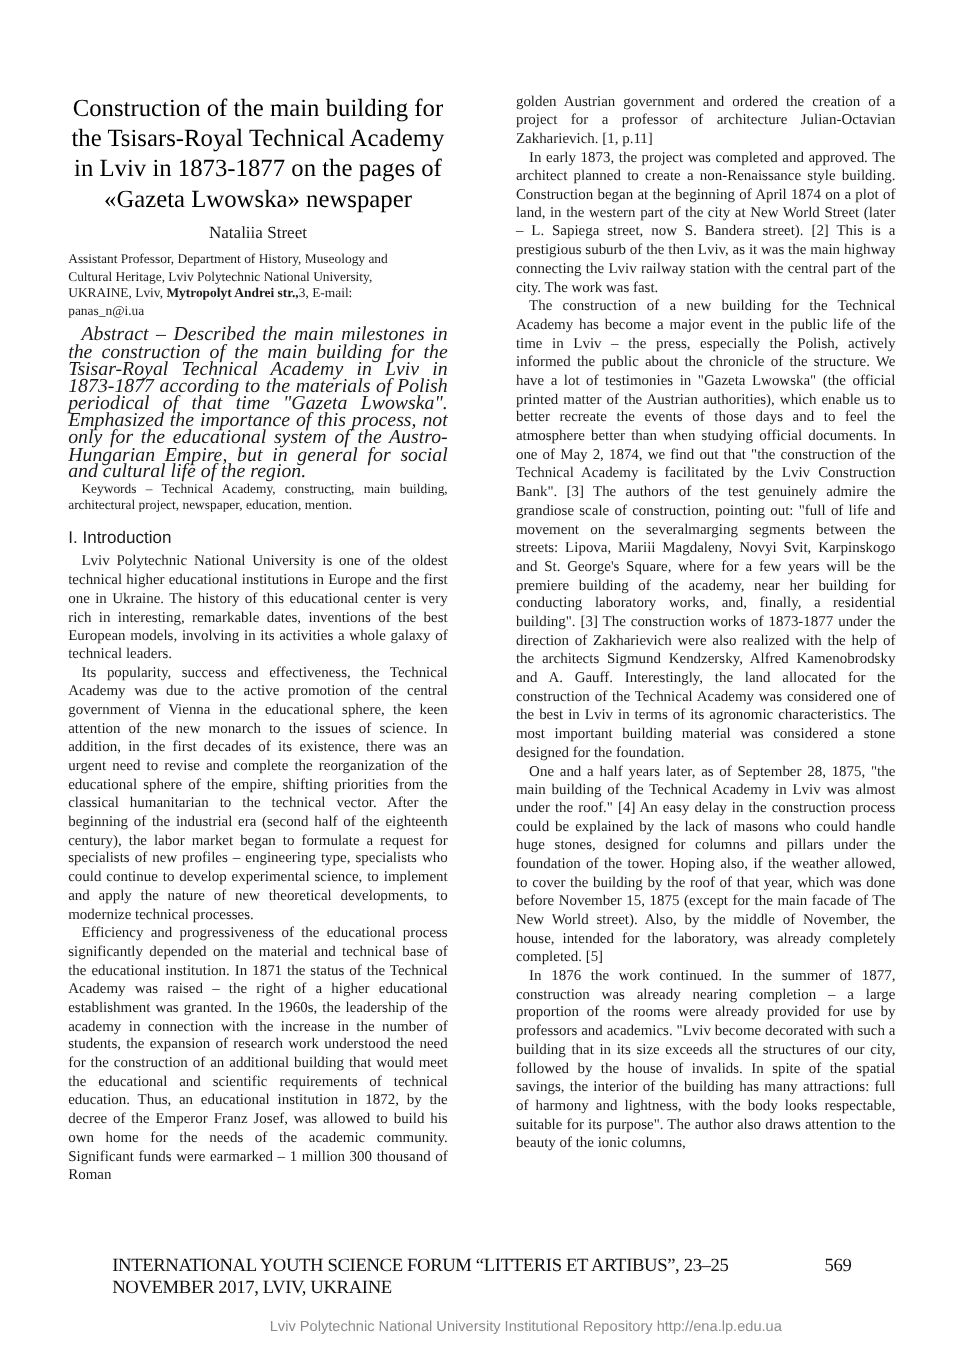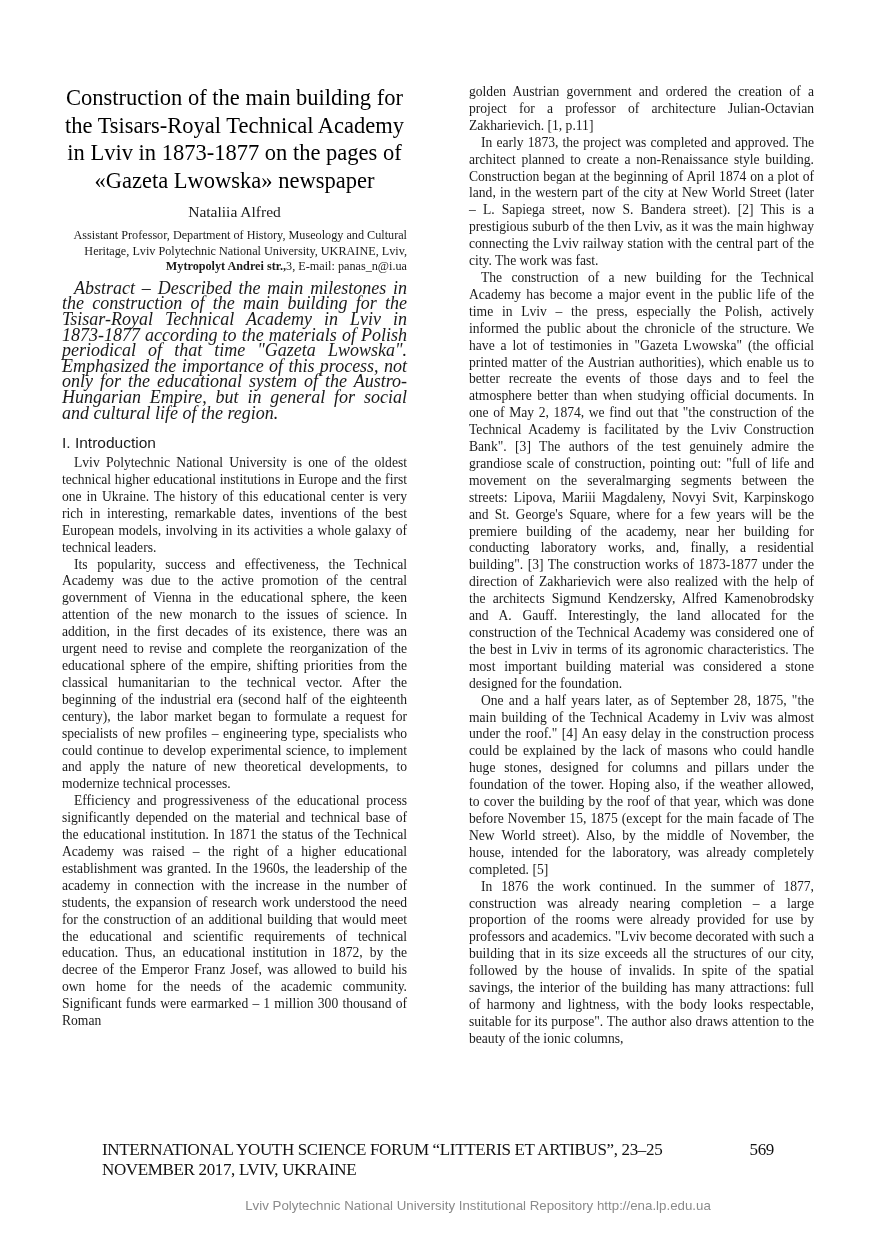--- a/index.html
+++ b/index.html
@@ -5,39 +5,40 @@
   html, body { margin: 0; padding: 0; background: #ffffff; }
   body { width: 876px; height: 1240px; position: relative; overflow: hidden;
          font-family: "Liberation Serif", serif; color: #1a1a1a; }
   .col { position: absolute; font-size: 13.6px; line-height: 16.9px; text-align: justify; }
   .col p { margin: 0; text-indent: 12px; }
   #left { left: 62px; top: 84px; width: 345px; }
   #right { left: 428px; top: 84px; width: 345px; margin-left: 41px; }
   .title { font-weight: normal; font-size: 22.5px; line-height: 27.5px; text-align: center;
            margin: 0 -6px 0 -6px; text-indent: 0; color: #000; }
   .author { text-align: center; font-size: 15.5px; line-height: 20px; margin: 8px 0 6px 0; }
-  .affil { text-align: right; font-size: 12.2px; line-height: 15.6px; margin: 0 0 6px 0; }
+  .affil { text-align: left; font-size: 12.2px; line-height: 15.6px; margin: 0 16px 6px 0; }
   .affil b { font-weight: bold; }
   .abstract { font-style: italic; font-weight: normal; font-size: 18px; line-height: 15.6px; text-indent: 12px; }
   .keywords { font-size: 12.2px; line-height: 15.6px; text-indent: 12px; }
   .section { font-family: "Liberation Sans", sans-serif; text-align: left; font-size: 15.5px;
              line-height: 20px; margin: 12px 0 2px 0; text-indent: 0; }
   .footer { position: absolute; left: 102px; top: 1140px; width: 672px; font-size: 17px;
             display: flex; justify-content: space-between; letter-spacing: -0.35px; color: #111; }
   .repo { position: absolute; left: 0; top: 1198px; width: 876px; text-align: center;
           font-family: "Liberation Sans", sans-serif; font-size: 13.3px; color: #8a8a8a; padding-left: 40px; }
 </style>
 </head>
 <body>
 
 <div id="left" class="col">
   <div class="title">Construction of the main building for the Tsisars-Royal Technical Academy in Lviv in 1873-1877 on the pages of «Gazeta Lwowska» newspaper</div>
-  <div class="author">Nataliia Alfred</div>
+  <div class="author">Nataliia Street</div>
   <div class="affil"><span>Assistant Professor, Department of History, Museology and Cultural Heritage, Lviv Polytechnic National University, UKRAINE, Lviv, </span><b>Mytropolyt Andrei str.,</b><span>3, E-mail: panas_n@i.ua</span></div>
   <p class="abstract">Abstract – Described the main milestones in the construction of the main building for the Tsisar-Royal Technical Academy in Lviv in 1873-1877 according to the materials of  Polish periodical of that time "Gazeta Lwowska". Emphasized the importance of this process, not only for the educational system of the Austro-Hungarian Empire, but in general for social and cultural life of the region.</p>
+  <p class="keywords">Keywords – Technical Academy, constructing, main building, architectural project, newspaper, education, mention.</p>
   <div class="section">I. Introduction</div>
   <p>Lviv Polytechnic National University is one of the oldest technical higher educational institutions in Europe and the first one in Ukraine. The history of this educational center is very rich in interesting, remarkable dates, inventions of the best European models, involving in its activities a whole galaxy of technical leaders.</p>
   <p>Its popularity, success and effectiveness, the Technical Academy was due to the active promotion of the central government of Vienna in the educational sphere, the keen attention of the new monarch to the issues of science. In addition, in the first decades of its existence, there was an urgent need to revise and complete the reorganization of the educational sphere of the empire, shifting priorities from the classical humanitarian to the technical vector. After the beginning of the industrial era (second half of the eighteenth century), the labor market began to formulate a request for specialists of new profiles – engineering type, specialists who could continue to develop experimental science, to implement and apply the nature of new theoretical developments, to modernize technical processes.</p>
   <p>Efficiency and progressiveness of the educational process significantly depended on the material and technical base of the educational institution. In 1871 the status of the Technical Academy was raised – the right of a higher educational establishment was granted. In the 1960s, the leadership of the academy in connection with the increase in the number of students, the expansion of research work understood the need for the construction of an additional building that would meet the educational and scientific requirements of technical education. Thus, an educational institution in 1872, by the decree of the Emperor Franz Josef, was allowed to build his own home for the needs of the academic community. Significant funds were earmarked – 1 million 300 thousand of Roman</p>
 </div>
 
 <div id="right" class="col">
   <p style="text-indent:0">golden Austrian government and ordered the creation of a project for a professor of architecture Julian-Octavian Zakharievich. [1, p.11]</p>
   <p>In early 1873, the project was completed and approved. The architect planned to create a non-Renaissance style building. Construction began at the beginning of April 1874 on a plot of land, in the western part of the city at New World Street (later – L. Sapiega street, now S. Bandera street). [2] This is a prestigious suburb of the then Lviv, as it was the main highway connecting the Lviv railway station with the central part of the city. The work was fast.</p>
   <p>The construction of a new building for the Technical Academy has become a major event in the public life of the time in Lviv – the press, especially the Polish, actively informed the public about the chronicle of the structure. We have a lot of testimonies in "Gazeta Lwowska" (the official printed matter of the Austrian authorities), which enable us to better recreate the events of those days and to feel the atmosphere better than when studying official documents. In one of May 2, 1874, we find out that "the construction of the Technical Academy is facilitated by the Lviv Construction Bank". [3] The authors of the test genuinely admire the grandiose scale of construction, pointing out: "full of life and movement on the severalmarging segments between the streets: Lipova, Mariii Magdaleny, Novyi Svit, Karpinskogo and St. George's Square, where for a few years will be the premiere building of the academy, near her building for conducting laboratory works, and, finally, a residential building". [3] The construction works of 1873-1877 under the direction of Zakharievich were also realized with the help of the architects Sigmund Kendzersky, Alfred Kamenobrodsky and A. Gauff. Interestingly, the land allocated for the construction of the Technical Academy was considered one of the best in Lviv in terms of its agronomic characteristics. The most important building material was considered a stone designed for the foundation.</p>

